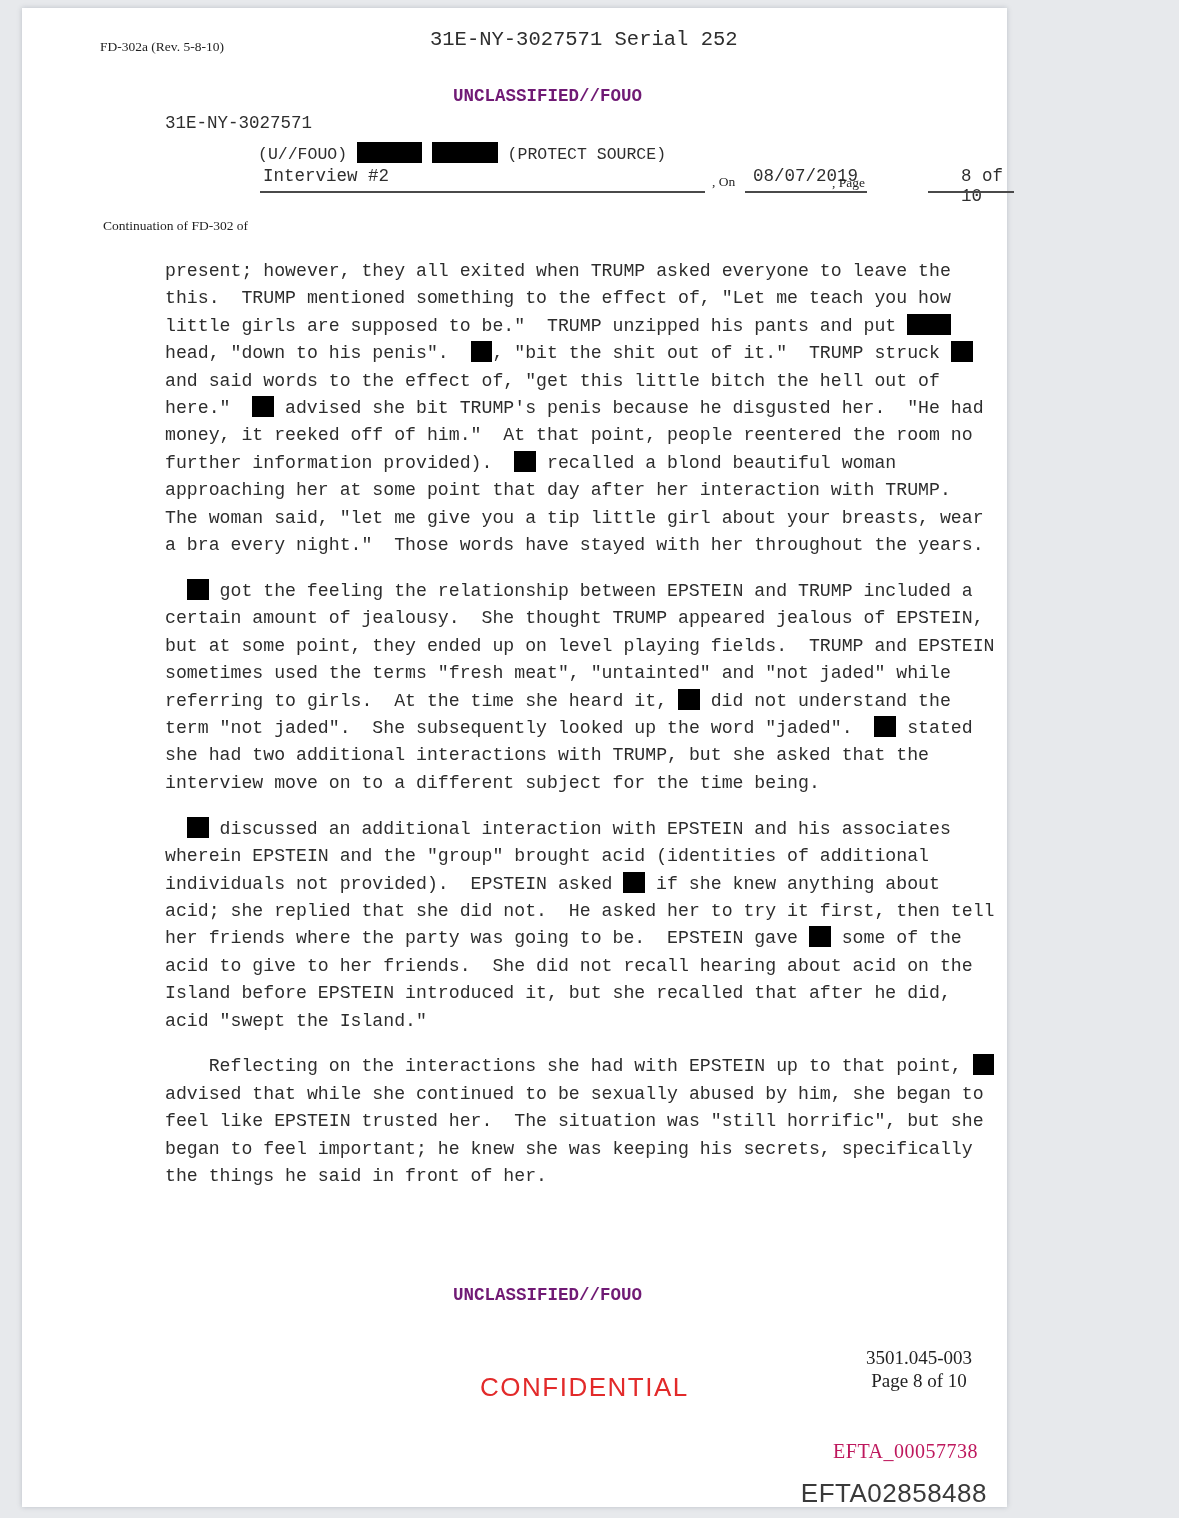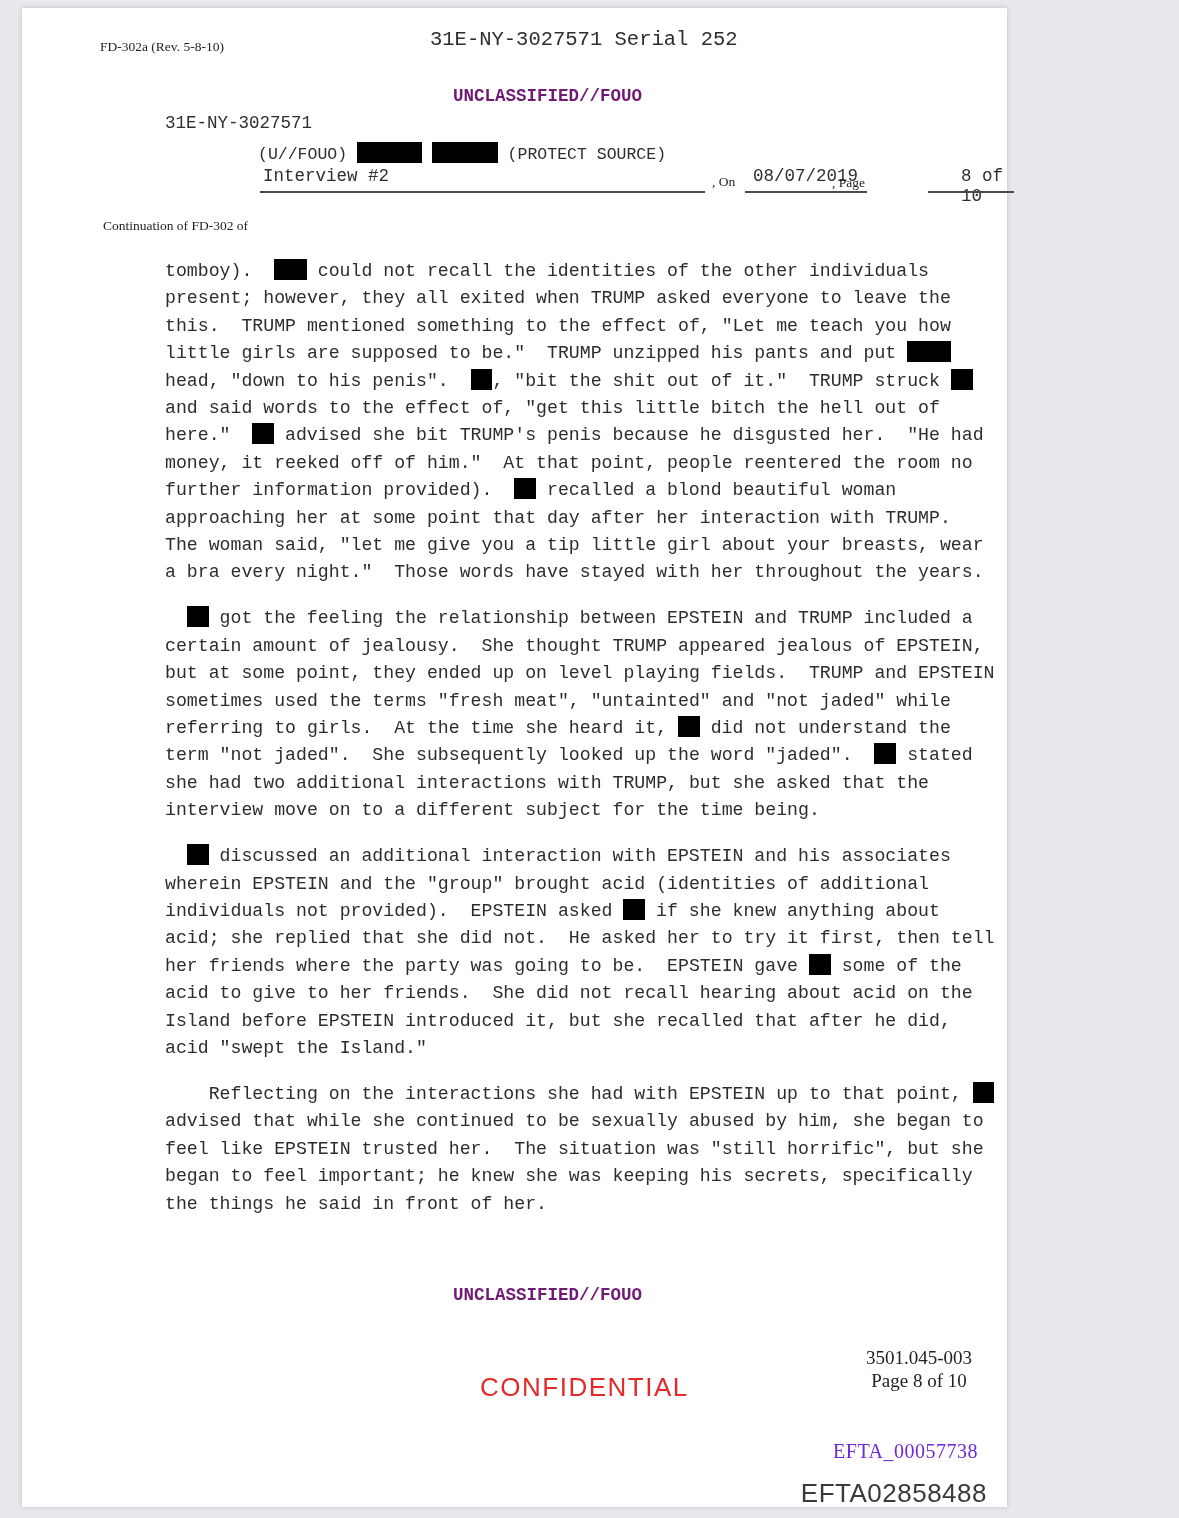--- a/index.html
+++ b/index.html
@@ -26,21 +26,21 @@
   }
   .para{margin:0 0 18.5px 0;}
   .bodyline{white-space:pre;}
   .redact{
     display:inline-block;background:#000;height:21px;vertical-align:-4px;
   }
   .stamp{
     font-family:"Liberation Sans", sans-serif;
     font-size:26px;letter-spacing:1.5px;font-weight:400;
   }
-  .efta-serif{font-family:"Liberation Serif", serif;font-size:20px;color:#6d28d9;letter-spacing:.5px;}
+  .efta-serif{font-family:"Liberation Serif", serif;font-size:20px;color:#be185d;letter-spacing:.5px;}
   .efta-sans{font-family:"Liberation Sans", sans-serif;font-size:26px;color:#3a3a3a;letter-spacing:.5px;}
   .bates{font-family:"Liberation Serif", serif;font-size:19px;color:#222;line-height:23px;text-align:center;}
 </style>
 </head>
 <body>
 
 <div class="page">
 
   <div class="abs serif" style="left:78px;top:31px;font-size:13.5px;">FD-302a (Rev. 5-8-10)</div>
 
@@ -59,21 +59,20 @@
   <div class="abs serif" style="left:690px;top:166px;font-size:13.5px;">, On</div>
   <div class="abs mono" style="left:731px;top:158px;font-size:17.5px;">08/07/2019</div>
   <div class="field-underline" style="left:723px;top:183px;width:122px;"></div>
 
   <div class="abs serif" style="left:810px;top:167px;font-size:13.5px;">, Page</div>
   <div class="abs mono" style="left:911px;top:158px;font-size:17.5px;margin-left:28px;">8 of 10</div>
   <div class="field-underline" style="left:906px;top:183px;width:86px;"></div>
 
   <div class="body-text">
     <div class="para">
-        <div class="bodyline">tomboy).  <span class="redact" style="width: 32.7px;"></span> could not recall the identities of the other individuals</div>
         <div class="bodyline">present; however, they all exited when TRUMP asked everyone to leave the</div>
         <div class="bodyline">this.  TRUMP mentioned something to the effect of, "Let me teach you how</div>
         <div class="bodyline">little girls are supposed to be."  TRUMP unzipped his pants and put <span class="redact" style="width: 43.6px;"></span></div>
         <div class="bodyline">head, "down to his penis".  <span class="redact" style="width: 21.8px;"></span>, "bit the shit out of it."  TRUMP struck <span class="redact" style="width: 21.8px;"></span></div>
         <div class="bodyline">and said words to the effect of, "get this little bitch the hell out of</div>
         <div class="bodyline">here."  <span class="redact" style="width: 21.8px;"></span> advised she bit TRUMP's penis because he disgusted her.  "He had</div>
         <div class="bodyline">money, it reeked off of him."  At that point, people reentered the room no</div>
         <div class="bodyline">further information provided).  <span class="redact" style="width: 21.8px;"></span> recalled a blond beautiful woman</div>
         <div class="bodyline">approaching her at some point that day after her interaction with TRUMP.</div>
         <div class="bodyline">The woman said, "let me give you a tip little girl about your breasts, wear</div>

